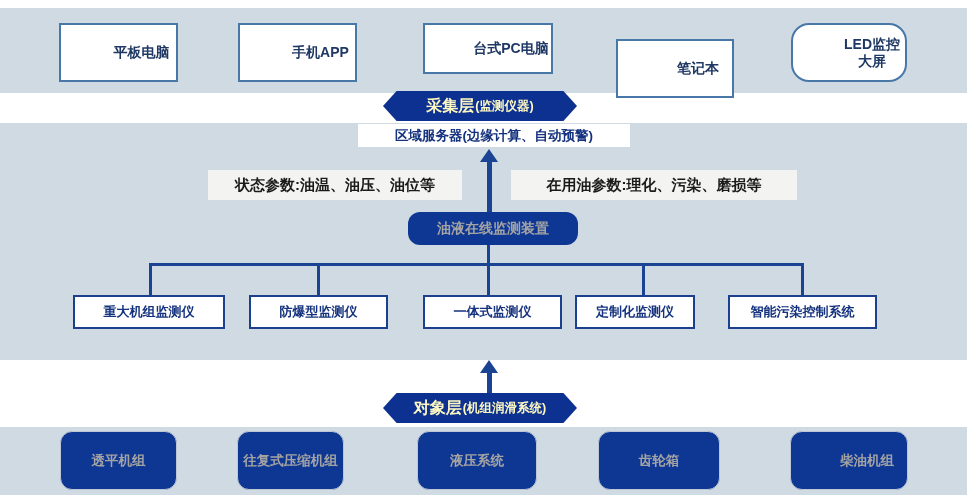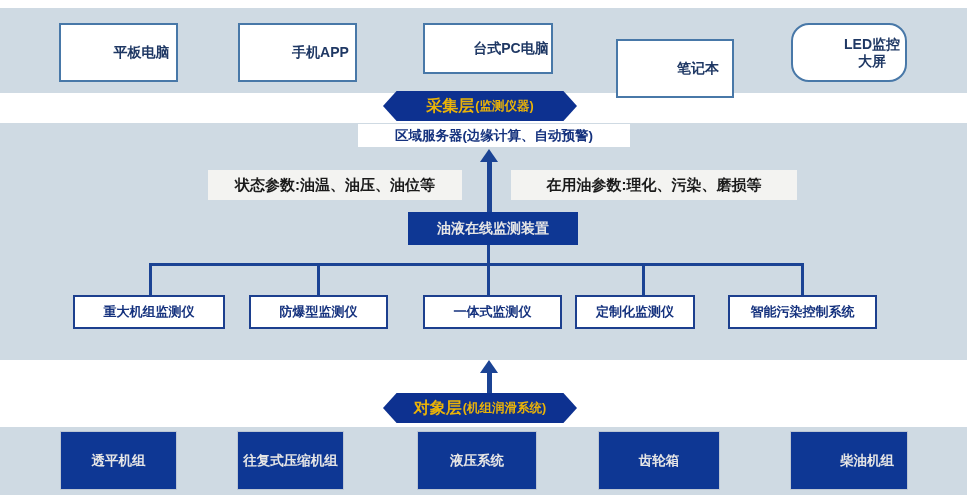--- a/index.html
+++ b/index.html
@@ -17,25 +17,25 @@
     text-align:center; box-sizing:border-box; line-height:1.15;
   }
   .white-node {
     background:#ffffff; border:2px solid #4878a8; color:#1f3864;
     font-size:14px; font-weight:600;padding-left:46px;
   }
   .monitor-node {
     background:#ffffff; border:2px solid #1c3f8e; color:#15327e;
     font-size:13px; font-weight:700;
   }
-  .navy-node { background:#0e3794; color:#e5e5e5; font-weight:700; }
+  .navy-node { background:#0e3794; color:#a3a3a3; font-weight:700;border-radius:12px; }
   .equip-node { border:1px solid #bcc6d4; font-size:13.5px; }
 
   .pill {
-    position:absolute; background:#0d3190; color:#eab308; font-weight:700;
+    position:absolute; background:#0d3190; color:#fef9c3; font-weight:700;
     display:flex; align-items:center; justify-content:center; gap:1px;
     clip-path:polygon(7% 0, 93% 0, 100% 50%, 93% 100%, 7% 100%, 0 50%);
     white-space:nowrap;
   }
   .pill .big   { font-size:16px; }
   .pill .small { font-size:12.5px; }
 
   .server-box {
     position:absolute; background:#ffffff; color:#15327e; font-weight:700;
     font-size:13.5px; display:flex; align-items:center; justify-content:center;

